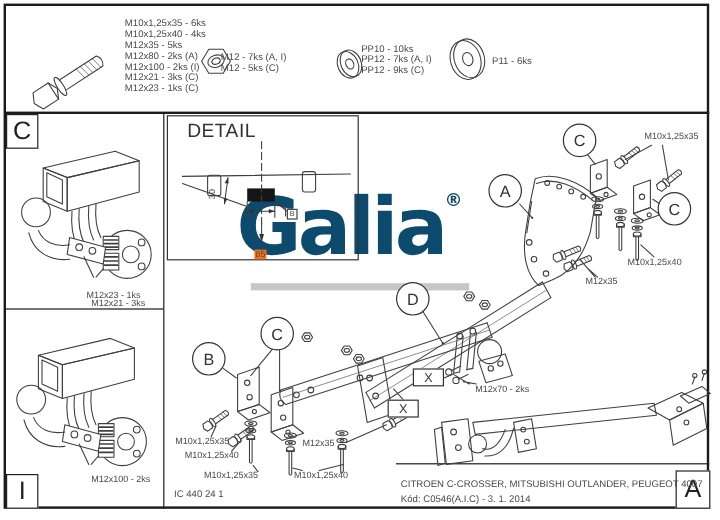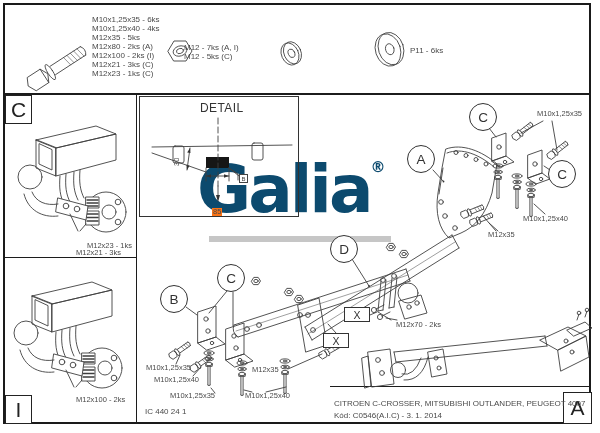--- a/index.html
+++ b/index.html
@@ -5,21 +5,21 @@
   html,body{margin:0;padding:0;background:#fff;}
   .page{position:relative;width:600px;height:433px;background:#fff;
         font-family:"Liberation Sans",sans-serif;overflow:hidden;}
   .line{position:absolute;background:#1c1c1c;}
   .outer{position:absolute;left:3px;top:3px;width:588px;height:421px;
          border:2px solid #1a1a1a;box-sizing:border-box;}
   .detailbox{position:absolute;left:139px;top:96px;width:160px;height:121px;
          border:1px solid #333;box-sizing:border-box;}
   .lbl{position:absolute;font-size:7.5px;line-height:1.05;color:#4a4a4a;white-space:nowrap;}
   .hdr{font-size:8px;line-height:9px;}
-  .dtitle{font-size:12px;color:#333;letter-spacing:.4px;margin-left:44px;}
+  .dtitle{font-size:16px;color:#333;letter-spacing:.4px;}
   .dim85{background:#f97316;padding:0 1px;margin-top:42px;}
   .dim30{transform:rotate(-90deg);transform-origin:center;width:12px;}
   .callout{position:absolute;width:28px;height:28px;border:1.2px solid #333;border-radius:50%;
            background:rgba(255,255,255,.92);display:flex;align-items:center;justify-content:center;
            font-size:13.5px;color:#333;box-sizing:border-box;}
   .xbox{position:absolute;width:26px;height:15px;border:1.1px solid #333;background:#fff;
         display:flex;align-items:center;justify-content:center;font-size:10.5px;color:#333;box-sizing:border-box;}
   .secbox{position:absolute;border:1.4px solid #222;background:#fff;display:flex;align-items:center;
           justify-content:center;font-size:21px;color:#222;box-sizing:border-box;}
   .bref{position:absolute;left:239px;top:174px;width:9px;height:9px;border:1px solid #444;
@@ -276,37 +276,42 @@
         <circle cx="572" cy="352" r="2"></circle>
       <path d="M567,330 L585,322 L592,328 L574,336 Z"></path>
       <path d="M577,320 L579,314 M585,317 L587,311"></path>
       <circle cx="579" cy="313" r="1.8"></circle>
         <circle cx="587" cy="310" r="1.8"></circle>
     </g>
   </svg>
 
   <div class="detailbox"></div>
 
-  <div class="lbl hdr" style="left:92px;top:15px">
+  <div class="lbl hdr" style="left:104px;top:15px">
     <div>M10x1,25x35 - 6ks</div>
     <div>M10x1,25x40 - 4ks</div>
     <div>M12x35 - 5ks</div>
     <div>M12x80 - 2ks (A)</div>
     <div>M12x100 - 2ks (I)</div>
     <div>M12x21 - 3ks (C)</div>
     <div>M12x23 - 1ks (C)</div>
   </div>
   <div class="lbl hdr" style="left:184px;top:43px">
     <div>M12 - 7ks (A, I)</div>
     <div>M12 - 5ks (C)</div>
   </div>
+  <div class="lbl hdr" style="left:301px;top:36px">
+    <div>PP10 - 10ks</div>
+    <div>PP12 - 7ks (A, I)</div>
+    <div>PP12 - 9ks (C)</div>
+  </div>
   <div class="lbl hdr" style="left:410px;top:46px">P11 - 6ks</div>
 
   <div class="lbl" style="left:76px;top:249px">M12x21 - 3ks</div>
-  <div class="lbl" style="left:87px;top:242px">M12x23 - 1ks</div>
+  <div class="lbl" style="left:72px;top:242px">M12x23 - 1ks</div>
   <div class="lbl" style="left:76px;top:396px">M12x100 - 2ks</div>
 
   <div class="lbl dtitle" style="left:156px;top:102px">DETAIL</div>
   <div class="lbl dim30" style="left:171px;top:156px">30</div>
   <div class="lbl dim85" style="left:212px;top:166px">85</div>
   <div class="bref">B</div>
 
   <div class="lbl" style="left:537px;top:110px">M10x1,25x35</div>
   <div class="lbl" style="left:523px;top:215px">M10x1,25x40</div>
   <div class="lbl" style="left:488px;top:231px">M12x35</div>

